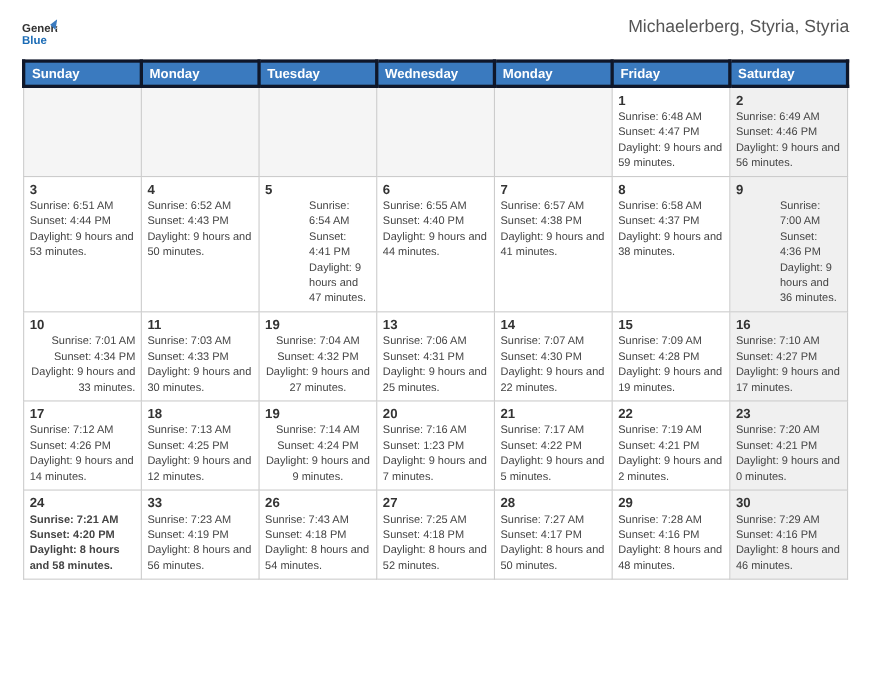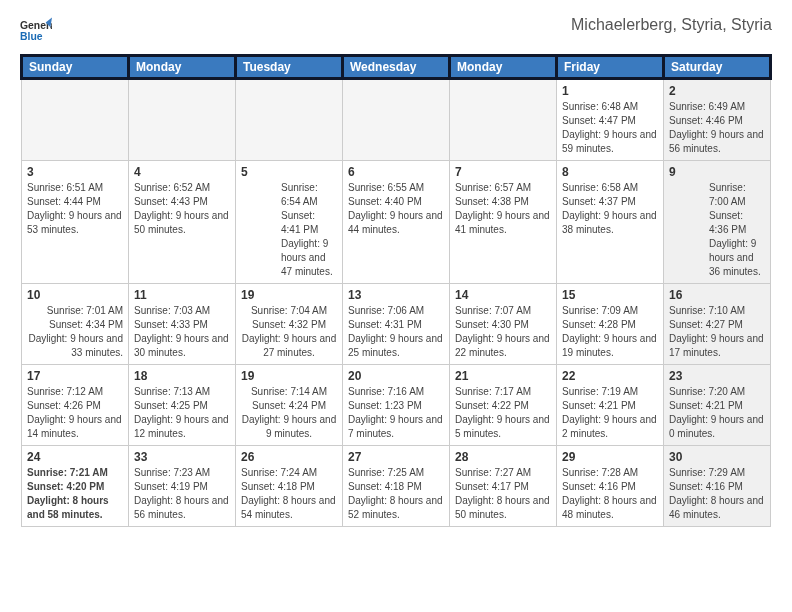--- a/index.html
+++ b/index.html
@@ -270,21 +270,21 @@
 Daylight: 8 hours and 58 minutes.</div>
           </td>
           <td>
             <span class="day-num">33</span>
             <div class="day-detail" style="white-space: pre-line;">Sunrise: 7:23 AM
 Sunset: 4:19 PM
 Daylight: 8 hours and 56 minutes.</div>
           </td>
           <td>
             <span class="day-num">26</span>
-            <div class="day-detail" style="white-space: pre-line;">Sunrise: 7:24 AM
+            <div class="day-detail" style="white-space: pre-line;">Sunrise: 7:43 AM
 Sunset: 4:18 PM
 Daylight: 8 hours and 54 minutes.</div>
           </td>
           <td>
             <span class="day-num">27</span>
             <div class="day-detail" style="white-space: pre-line;">Sunrise: 7:25 AM
 Sunset: 4:18 PM
 Daylight: 8 hours and 52 minutes.</div>
           </td>
           <td>

